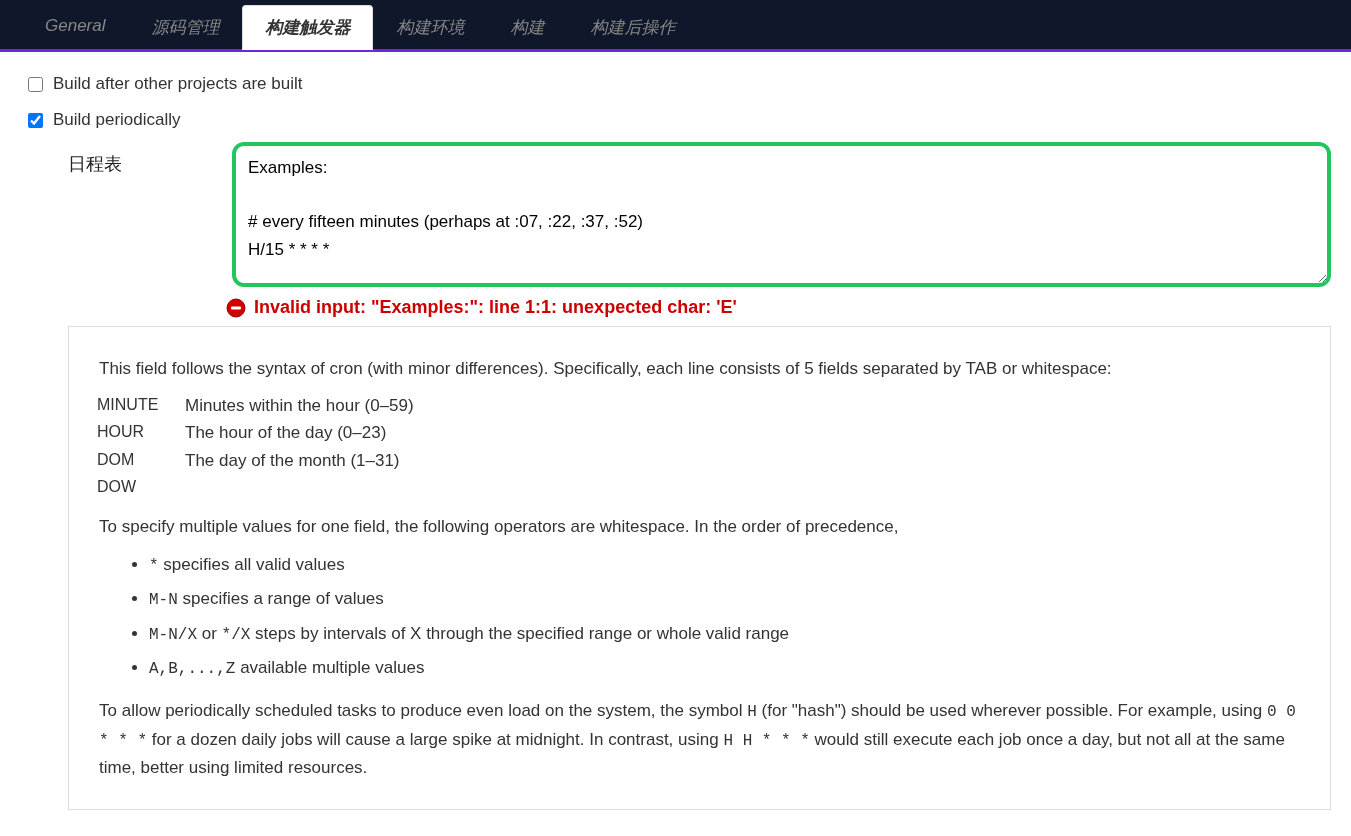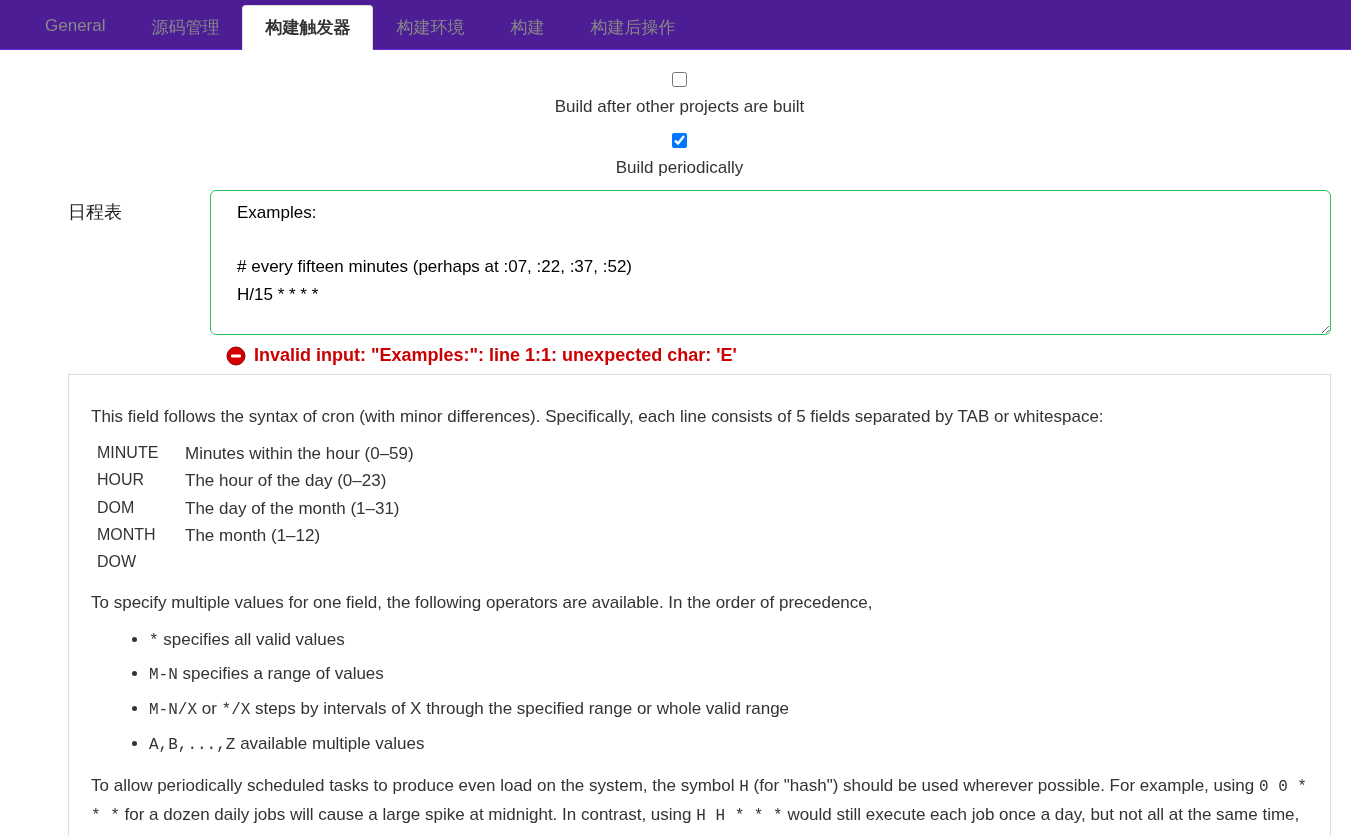--- a/index.html
+++ b/index.html
@@ -4,24 +4,25 @@
   <style>
     * { box-sizing: border-box; margin: 0; padding: 0; }
     body {
       font-family: "Helvetica Neue", Helvetica, Arial, sans-serif;
       font-size: 16px;
       color: #333;
       background: #f0f0f0;
       width: 1351px;
     }
     .tab-bar {
-      background: #4c1d95;
-      border-bottom: 1px solid #6d28d9;
+      background: #0f172a;
+      border-bottom: 3px solid #6d28d9;
       display: flex;
       padding: 4px 22px 0 22px;
+      font-style: italic;
     }
     .tab {
       padding: 10px 22px;
       color: #888;
       cursor: pointer;
       font-size: 17px;
       border: 1px solid transparent;
       border-bottom: none;
       position: relative;
       top: 1px;
@@ -36,54 +37,53 @@
     }
     .content-area {
       background: #fff;
       padding: 14px 20px 30px 28px;
     }
     .field-row {
       display: flex;
       align-items: center;
       gap: 10px;
       padding: 8px 0;
-      flex-direction: column;
     }
     .field-row input[type=checkbox]{
       width: 15px; height: 15px;
     }
     .field-label {
       font-size: 17px;
       color: #333;
     }
     .sub-section {
       margin-left: 40px;
       margin-top: 4px;
     }
     .schedule-row {
       display: flex;
-      gap: 2px;
+      gap: 24px;
       align-items: flex-start;
     }
     .schedule-label {
       width: 140px;
       font-size: 18px;
       color: #222;
       padding-top: 10px;
     }
     textarea.schedule {
       flex: 1;
       min-height: 145px;
-      padding: 8px 26px;
+      padding: 8px 12px;
       font-family: inherit;
       font-size: 17px;
       line-height: 1.6;
       resize: both;
-      border: 1px solid #22c55e;
-      border-radius: 6px;
+      border: 4px solid #22c55e;
+      border-radius: 12px;
       overflow: auto;
     }
     .error-row {
       display: flex;
       align-items: center;
       gap: 8px;
       margin-top: 10px;
       margin-left: 158px;
     }
     .error-text {
@@ -111,21 +111,21 @@
       margin: 4px 0 14px 6px;
     }
     .def-row {
       display: flex;
     }
     .def-term {
       width: 88px;
       font-size: 16px;
     }
     .def-desc { font-size: 17px; text-align: right; }
-    .help-box p { margin: 10px 0; }
+    .help-box p { margin: 10px 8px; }
     .help-box ul {
       margin: 6px 0 14px 0;
       padding-left: 58px;
     }
     .help-box ul li {
       margin: 6px 0;
       font-size: 17px;
     }
     .syntax-line {
       font-family: "Courier New", monospace;
@@ -187,29 +187,25 @@
           </div>
         <div class="def-row">
             <div class="def-term">HOUR</div>
             <div class="def-desc">The hour of the day (0–23)</div>
           </div>
         <div class="def-row">
             <div class="def-term">DOM</div>
             <div class="def-desc">The day of the month (1–31)</div>
           </div>
         <div class="def-row">
-            <div class="def-term">MONTH</div>
-            <div class="def-desc">The month (1–12)</div>
-          </div>
-        <div class="def-row">
             <div class="def-term">DOW</div>
           </div>
       </div>
 
-      <p>To specify multiple values for one field, the following operators are available. In the order of precedence,</p>
+      <p>To specify multiple values for one field, the following operators are whitespace. In the order of precedence,</p>
 
       <ul>
         <li><span class="mono">*</span><span> specifies all valid values</span></li>
         <li><span class="mono">M-N</span><span> specifies a range of values</span></li>
         <li><span class="mono">M-N/X</span><span> or </span><span class="mono">*/X</span><span> steps by intervals of X through the specified range or whole valid range</span></li>
         <li><span class="mono">A,B,...,Z</span><span> available multiple values</span></li>
       </ul>
 
       <p>
         <span>To allow periodically scheduled tasks to produce even load on the system, the symbol </span><span class="mono">H</span><span> (for "hash") should be used wherever possible. For example, using </span><span class="mono">0 0 * * *</span><span> for a dozen daily jobs will cause a large spike at midnight. In contrast, using </span><span class="mono">H H * * *</span><span> would still execute each job once a day, but not all at the same time, better using limited resources.</span>

